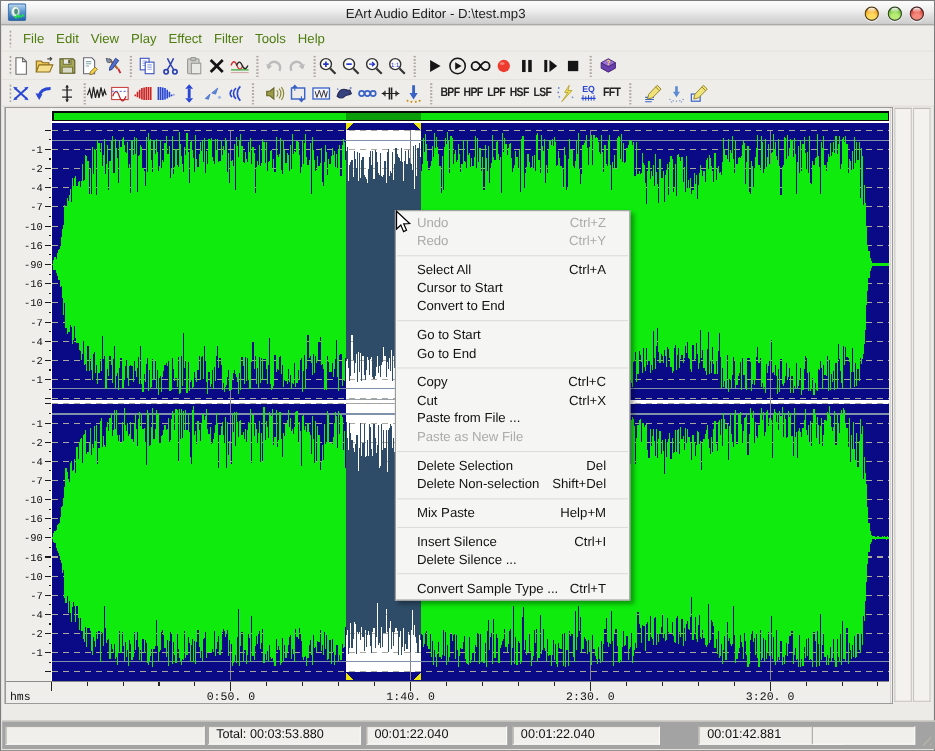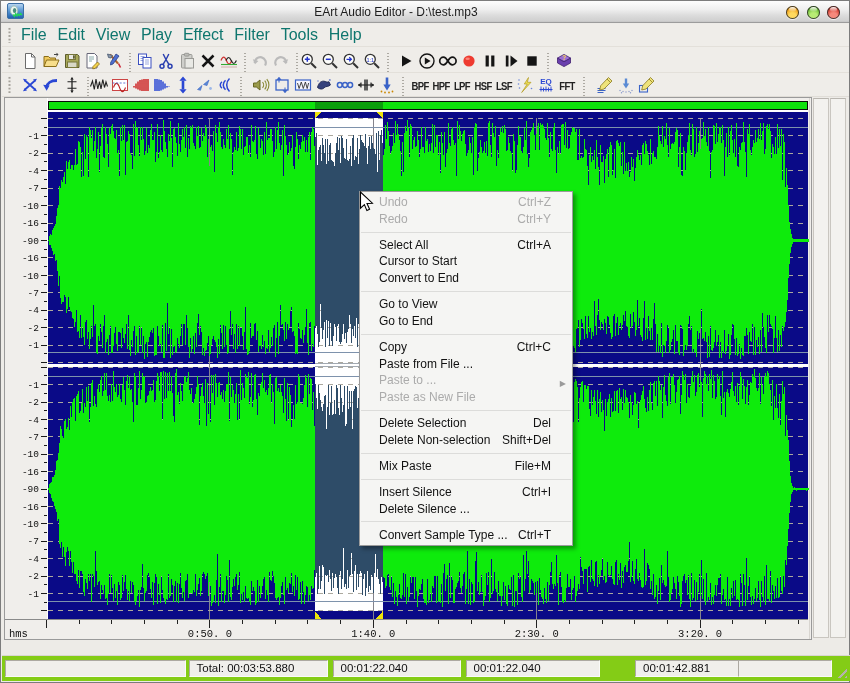--- a/index.html
+++ b/index.html
@@ -25,42 +25,42 @@
 
   
   .bar { position:absolute; left:1px; width:847px; background:#EFEDE9; }
   #menubar  { top:23px; height:23px; border-bottom:1px solid #E3E0DA; }
   #toolbar1 { top:46px; height:26px; border-bottom:1px solid #E3E0DA; }
   #toolbar2 { top:72px; height:24px; border-bottom:1px solid #E0DDD7; }
   .gripper { position:absolute; left:6px; top:3px; bottom:3px; width:3px;
     background-image:radial-gradient(circle, #A5A29B 1px, rgba(0,0,0,0) 1.2px);
     background-size:3px 3.6px; }
   .menu-items { position:absolute; left:13.5px; top:0; height:100%; display:flex; align-items:center; }
-  .menu-item { padding:3px 5.4px; margin:0; font-size:16px; color:#0f766e; }
-  .tb-items { position:absolute; left:17px; top:0; height:100%; display:flex; align-items:flex-end; }
+  .menu-item { padding:3px 5.4px; margin:0; font-size:12px; color:#4d7c0f; }
+  .tb-items { position:absolute; left:6px; top:0; height:100%; display:flex; align-items:center; }
   .tb-btn { width:21px; height:22px; display:flex; align-items:center; justify-content:center; flex:0 0 auto; }
   .tb-sep { width:12px; height:20px; flex:0 0 auto; position:relative; }
   .tb-sep:before { content:""; position:absolute; left:5px; top:0; bottom:0; width:2px;
     background-image:radial-gradient(circle, #ACA9A2 0.9px, rgba(0,0,0,0) 1.1px);
     background-size:2px 3px; }
   .tb-txt { font-family:"Liberation Sans", sans-serif; font-size:9.5px; font-weight:bold;
     letter-spacing:-0.6px; color:#222; transform:scaleY(1.18); }
 
   
   #wavepanel { position:absolute; left:3px; top:96px; width:808px; height:543px; }
   #wavesvg { position:absolute; left:0; top:0; }
 
   
   .vstrip { position:absolute; top:97px; height:540px; width:16px;
     background:#F3F2EF; border:1px solid #C9C6C0; border-top-color:#B9B6B0; }
   #vstrip1 { left:812px; } #vstrip2 { left:829px; }
 
   
   #statusbar { position:absolute; left:1px; bottom:1px; width:848px; height:26px;
-    background:#84cc16; border-top:1px solid #D9D6D0; }
+    background:#a3a3a3; border-top:1px solid #D9D6D0; }
   .sb-panel { position:absolute; top:4px; height:17px; background:#F0EFEB;
     border:1px solid; border-color:#ACA9A1 #FAFAF8 #FAFAF8 #ACA9A1;
     font-size:11.5px; color:#111; line-height:15px; padding-left:7px; white-space:nowrap; }
   #sb-grip { position:absolute; right:3px; bottom:3px; width:13px; height:13px;
     background:repeating-linear-gradient(135deg, rgba(0,0,0,0) 0 3px, #b5b2aa 3px 4.5px);
     clip-path:polygon(100% 0, 100% 100%, 0 100%); }
 
   
   #context-menu { position:absolute; left:358px; top:190px; width:214px;
     background:#F5F5F3; border:1px solid #9B9B9B; padding:2px 0;
@@ -543,32 +543,32 @@
   </div>
 
   <div id="context-menu">
       <div class="cm-item disabled"><span>Undo</span><span class="sc">Ctrl+Z</span></div>
       <div class="cm-item disabled"><span>Redo</span><span class="sc">Ctrl+Y</span></div>
       <div class="cm-sep"></div>
       <div class="cm-item"><span>Select All</span><span class="sc">Ctrl+A</span></div>
       <div class="cm-item"><span>Cursor to Start</span></div>
       <div class="cm-item"><span>Convert to End</span></div>
       <div class="cm-sep"></div>
-      <div class="cm-item"><span>Go to View</span></div>
+      <div class="cm-item"><span>Go to Start</span></div>
       <div class="cm-item"><span>Go to End</span></div>
       <div class="cm-sep"></div>
       <div class="cm-item"><span>Copy</span><span class="sc">Ctrl+C</span></div>
+      <div class="cm-item"><span>Cut</span><span class="sc">Ctrl+X</span></div>
       <div class="cm-item"><span>Paste from File ...</span></div>
-      <div class="cm-item disabled"><span>Paste to ...</span><span class="cm-sub">▶</span></div>
       <div class="cm-item disabled"><span>Paste as New File</span></div>
       <div class="cm-sep"></div>
       <div class="cm-item"><span>Delete Selection</span><span class="sc">Del</span></div>
       <div class="cm-item"><span>Delete Non-selection</span><span class="sc">Shift+Del</span></div>
       <div class="cm-sep"></div>
-      <div class="cm-item"><span>Mix Paste</span><span class="sc">File+M</span></div>
+      <div class="cm-item"><span>Mix Paste</span><span class="sc">Help+M</span></div>
       <div class="cm-sep"></div>
       <div class="cm-item"><span>Insert Silence</span><span class="sc">Ctrl+I</span></div>
       <div class="cm-item"><span>Delete Silence ...</span></div>
       <div class="cm-sep"></div>
       <div class="cm-item"><span>Convert Sample Type ...</span><span class="sc">Ctrl+T</span></div>
     </div>
 
   <svg id="mouse-cursor" width="16" height="22" viewBox="0 0 16 22">
     <path d="M1.5 1 L1.5 17.2 L5.4 13.6 L7.9 19.6 L10.6 18.3 L8 12.5 L13.4 12.2 Z" fill="#ffffff" stroke="#000" stroke-width="1.1"></path>
   </svg>

